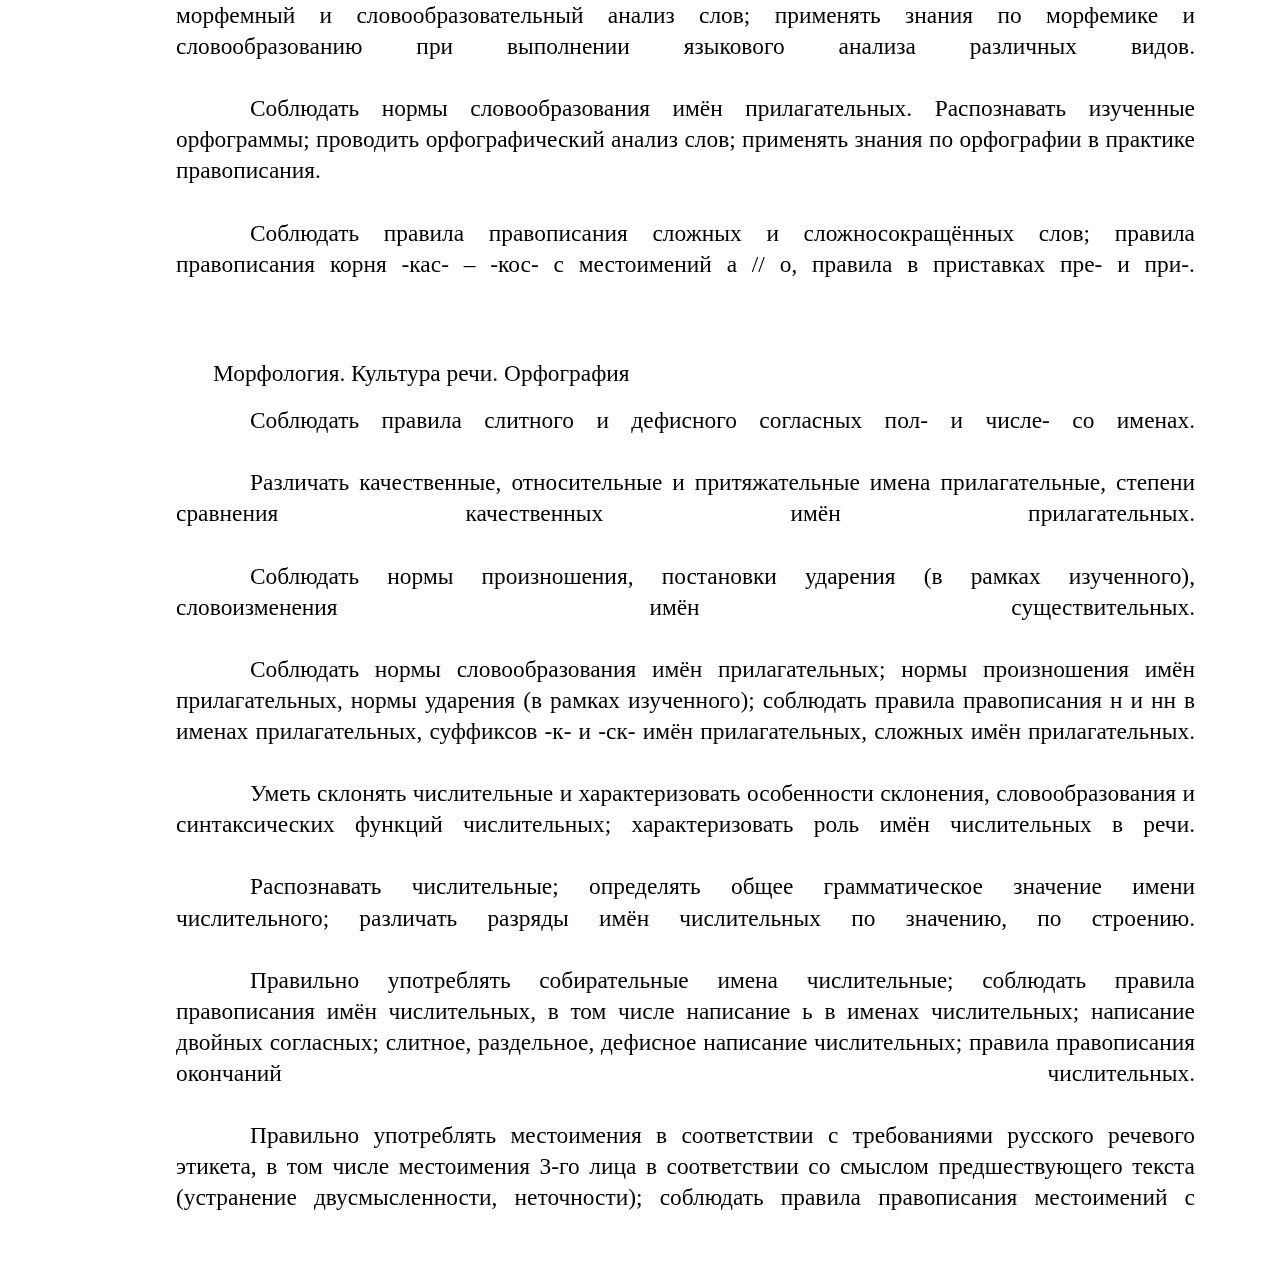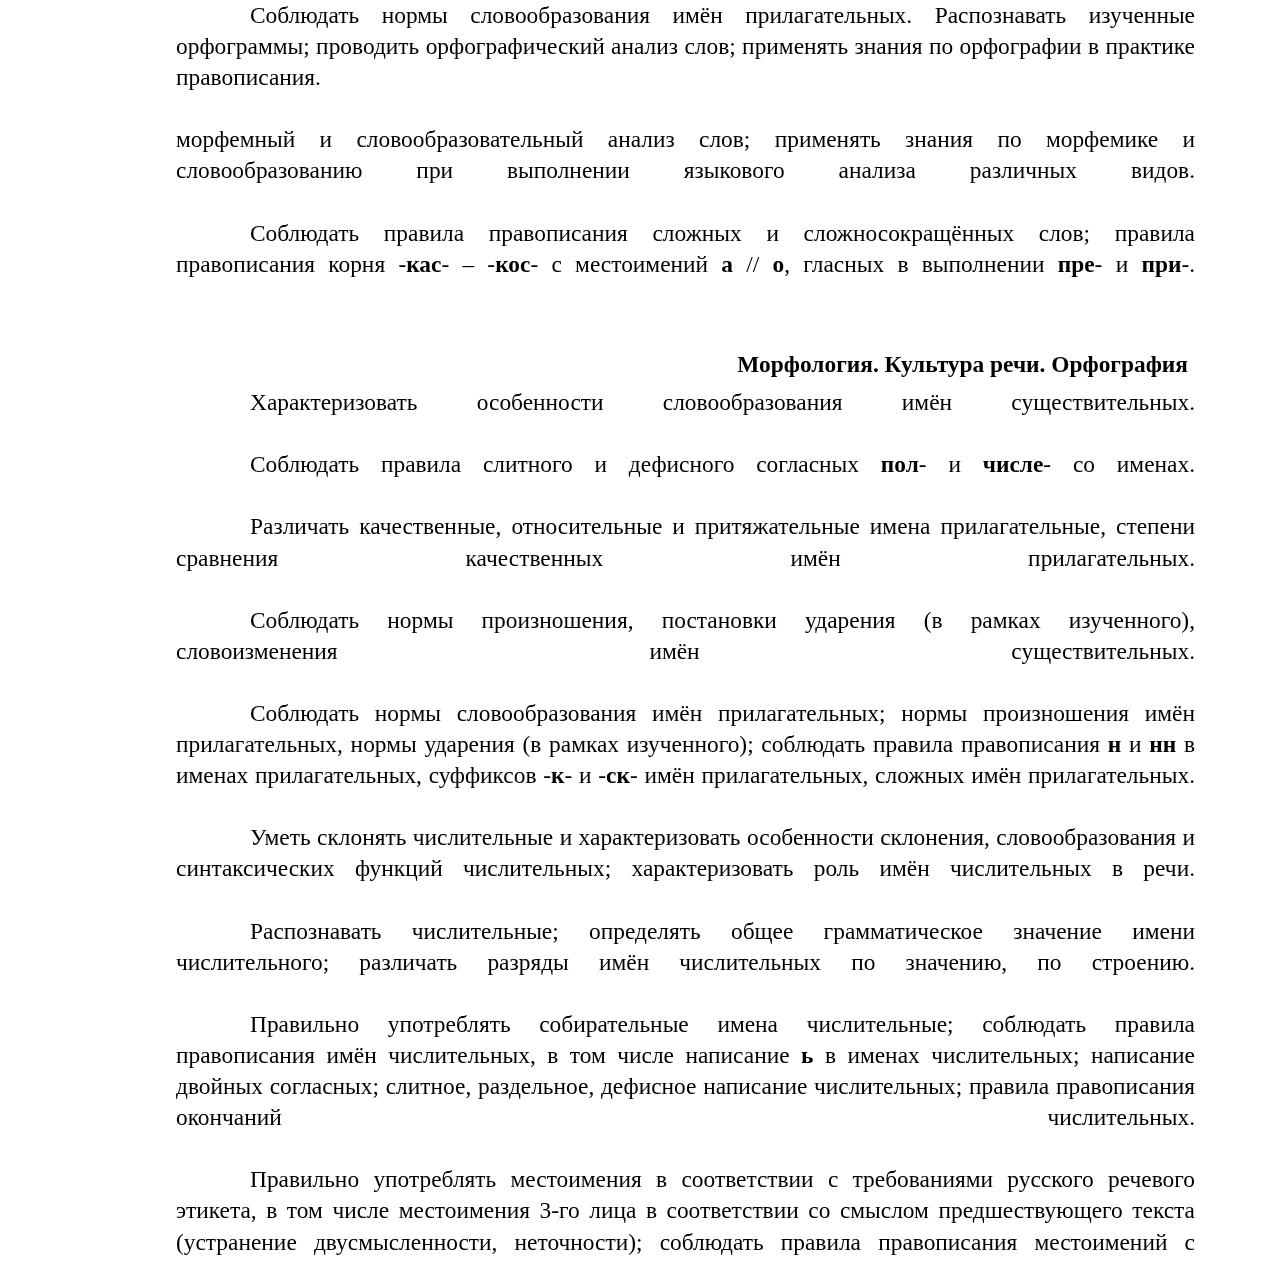--- a/index.html
+++ b/index.html
@@ -34,52 +34,51 @@
     font-size: 23.4px;
     line-height: 31.1px;
     -webkit-hyphens: none;
     hyphens: none;
     word-spacing: 0px;
   }
   p.para.first {
     text-indent: 0;
   }
   h2.section-heading {
-    margin: 7px;
+    margin: 16px;
     padding: 0;
     font-size: 23.4px;
     line-height: 31.1px;
     font-weight: bold;
     text-indent: 21px;
-    text-align: right;
+    text-align: left;
   }
   .spacer-before-heading {
     height: 31px;
   }
   b.em {
-    font-weight: bold;
+    font-weight: normal;
   }
   
   p.para::after {
     content: "";
     display: inline-block;
     width: 100%;
   }
 </style>
 </head>
 <body>
 
 <div id="page">
   <div class="doc-body" id="doc-body">
+      <p class="para first"><span>морфемный и словообразовательный анализ слов; применять знания по морфемике и словообразованию при выполнении языкового анализа различных видов.</span></p>
       <p class="para"><span>Соблюдать нормы словообразования имён прилагательных. Распознавать изученные орфограммы; проводить орфографический анализ слов; применять знания по орфографии в практике правописания.</span></p>
-      <p class="para first"><span>морфемный и словообразовательный анализ слов; применять знания по морфемике и словообразованию при выполнении языкового анализа различных видов.</span></p>
-      <p class="para"><span>Соблюдать правила правописания сложных и сложносокращённых слов; правила правописания корня -</span><b class="em">кас</b><span>- – -</span><b class="em">кос</b><span>- с местоимений </span><b class="em">а</b><span> // </span><b class="em">о</b><span>, гласных в выполнении </span><b class="em">пре</b><span>- и </span><b class="em">при</b><span>-.</span></p>
+      <p class="para"><span>Соблюдать правила правописания сложных и сложносокращённых слов; правила правописания корня -</span><b class="em">кас</b><span>- – -</span><b class="em">кос</b><span>- с местоимений </span><b class="em">а</b><span> // </span><b class="em">о</b><span>, правила в приставках </span><b class="em">пре</b><span>- и </span><b class="em">при</b><span>-.</span></p>
       <div class="spacer-before-heading"></div>
       <h2 class="section-heading"><b class="em">Морфология. Культура речи. Орфография</b></h2>
-      <p class="para"><span>Характеризовать особенности словообразования имён существительных.</span></p>
       <p class="para"><span>Соблюдать правила слитного и дефисного согласных </span><b class="em">пол</b><span>- и </span><b class="em">числе</b><span>- со именах.</span></p>
       <p class="para"><span>Различать качественные, относительные и притяжательные имена прилагательные, степени сравнения качественных имён прилагательных.</span></p>
       <p class="para"><span>Соблюдать нормы произношения, постановки ударения (в рамках изученного), словоизменения имён существительных.</span></p>
       <p class="para"><span>Соблюдать нормы словообразования имён прилагательных; нормы произношения имён прилагательных, нормы ударения (в рамках изученного); соблюдать правила правописания </span><b class="em">н</b><span> и </span><b class="em">нн</b><span> в именах прилагательных, суффиксов -</span><b class="em">к</b><span>- и -</span><b class="em">ск</b><span>- имён прилагательных, сложных имён прилагательных.</span></p>
       <p class="para"><span>Уметь склонять числительные и характеризовать особенности склонения, словообразования и синтаксических функций числительных; характеризовать роль имён числительных в речи.</span></p>
       <p class="para"><span>Распознавать числительные; определять общее грамматическое значение имени числительного; различать разряды имён числительных по значению, по строению.</span></p>
       <p class="para"><span>Правильно употреблять собирательные имена числительные; соблюдать правила правописания имён числительных, в том числе написание </span><b class="em">ь</b><span> в именах числительных; написание двойных согласных; слитное, раздельное, дефисное написание числительных; правила правописания окончаний числительных.</span></p>
       <p class="para"><span>Правильно употреблять местоимения в соответствии с требованиями русского речевого этикета, в том числе местоимения 3-го лица в соответствии со смыслом предшествующего текста (устранение двусмысленности, неточности); соблюдать правила правописания местоимений с </span></p>
     </div>
 </div>

